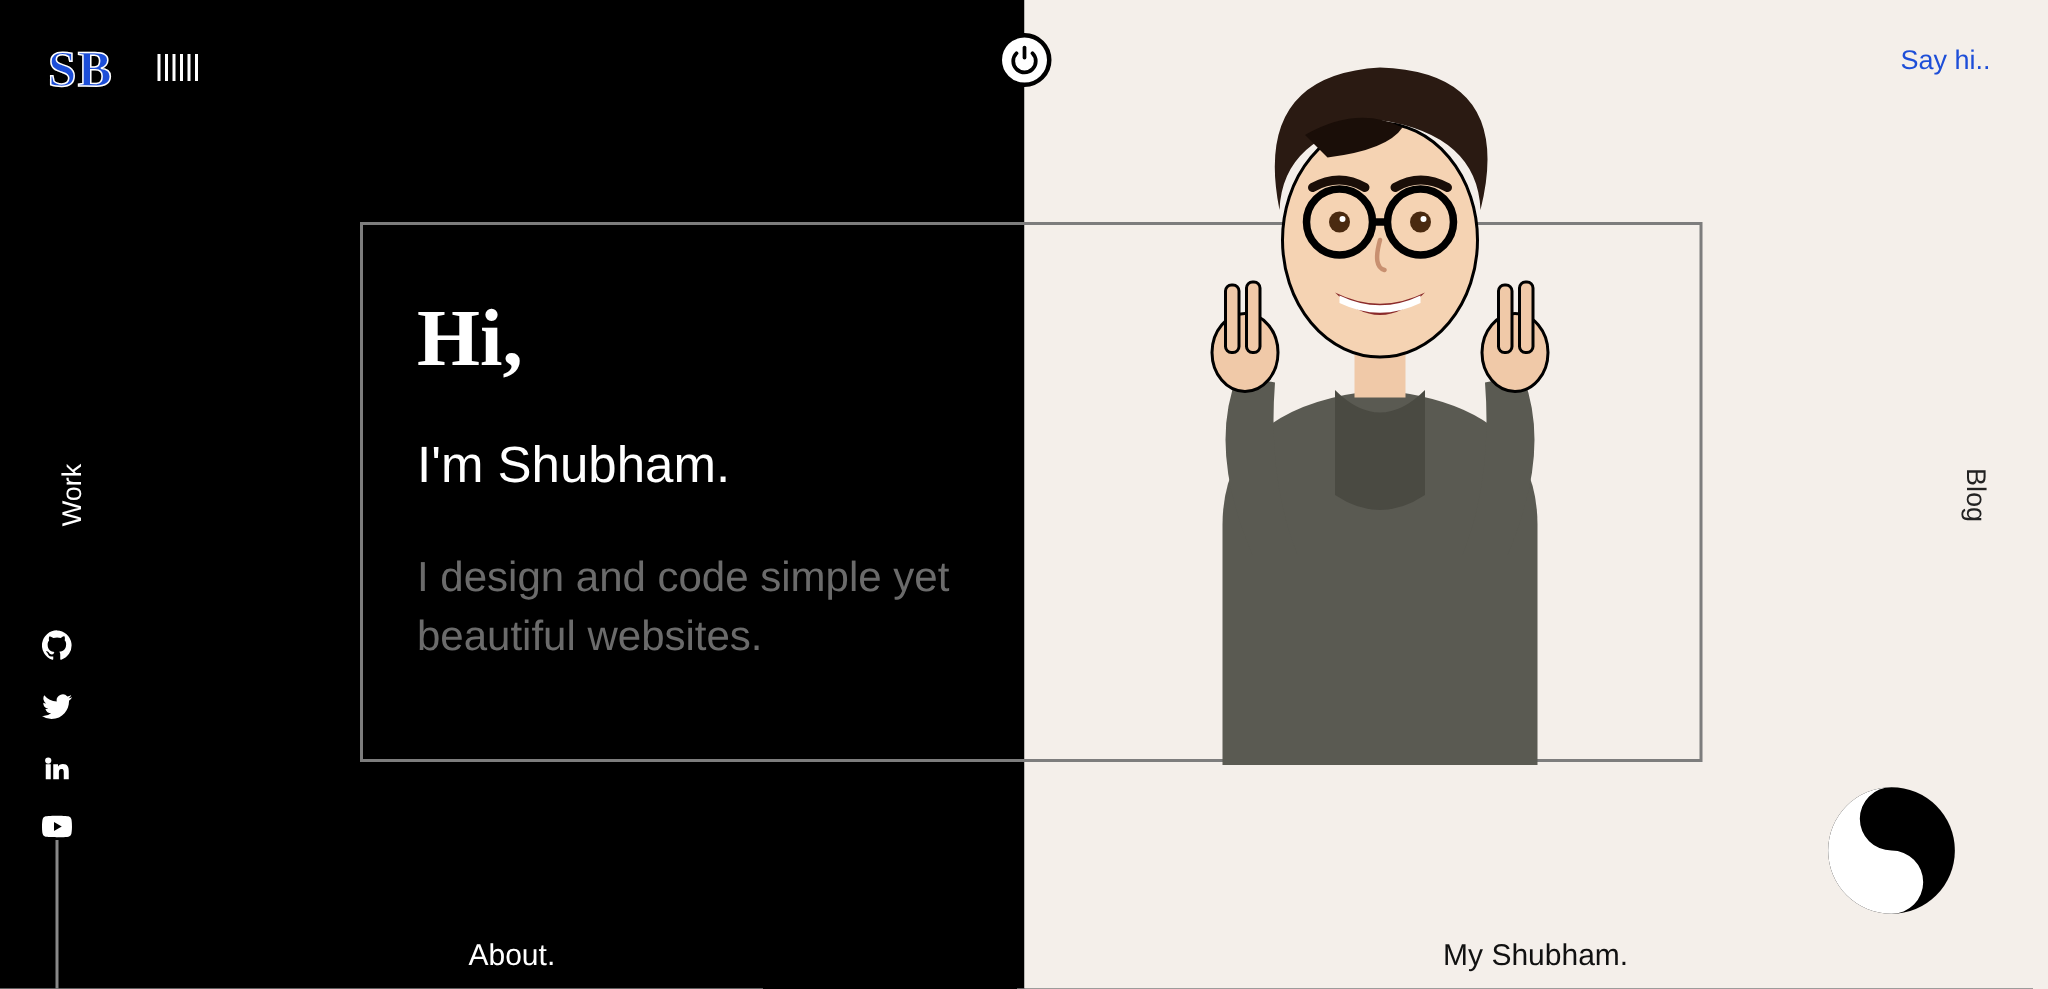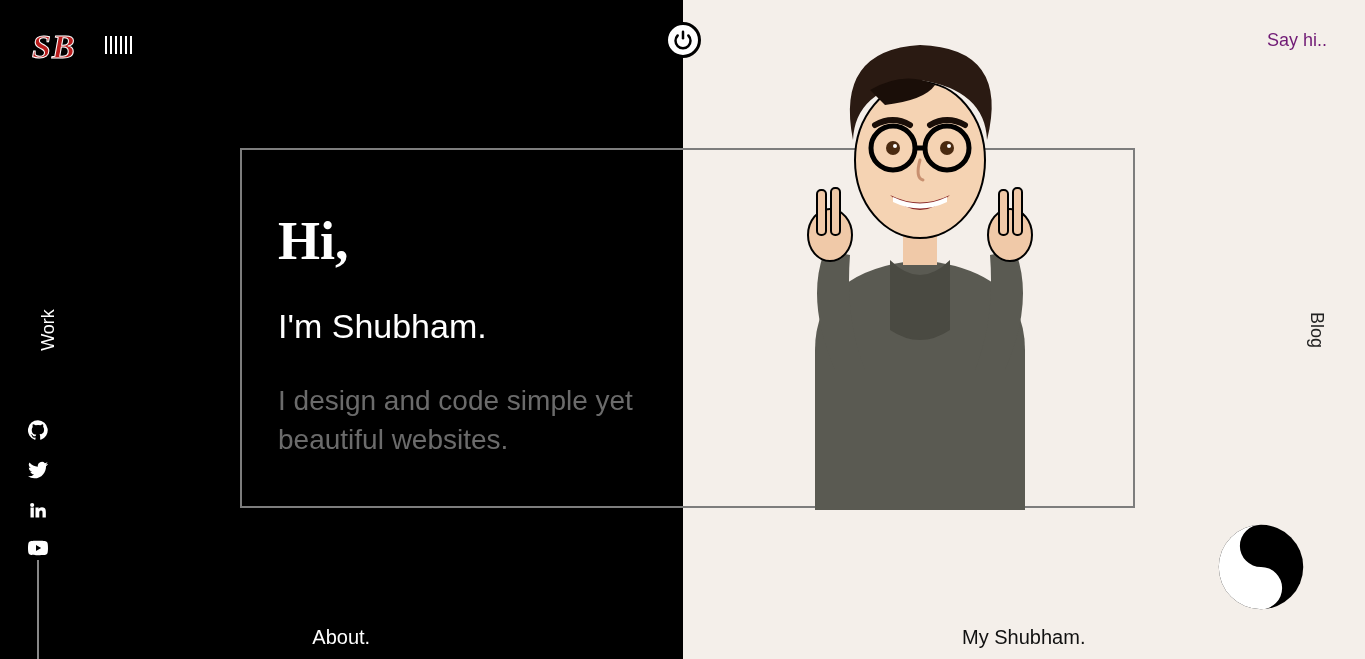--- a/index.html
+++ b/index.html
@@ -9,32 +9,32 @@
       position: relative; overflow: hidden;
       font-family: -apple-system, BlinkMacSystemFont, 'Segoe UI', sans-serif;
     }
     .halves { position: absolute; inset: 0; display: flex; }
     .half-dark  { width: 50%; height: 100%; background: #000; }
     .half-light { width: 50%; height: 100%; background: #f4efea; }
 
     .logo {
       position: absolute; top: 28px; left: 32px;
       font-family: 'Brush Script MT', cursive;
-      font-size: 34px; font-weight: 900; font-style: italic;
-      color: #b91c1c; letter-spacing: 1px;
+      font-size: 34px; font-weight: 900; 
+      color: #1d4ed8; letter-spacing: 1px;
       -webkit-text-stroke: 1px #fff;
     }
 
     .menu-icon { position: absolute; top: 36px; left: 105px; cursor: pointer; }
     .menu-icon .bars { display: flex; gap: 3px; height: 18px; }
     .menu-icon .bar { width: 2px; background: #fff; }
 
     .say-hi {
       position: absolute; top: 30px; right: 38px;
-      color: #701a75; font-size: 18px; cursor: pointer;
+      color: #1d4ed8; font-size: 18px; cursor: pointer;
     }
 
     .blog-link {
       position: absolute; top: 50%; right: 38px; transform: translateY(-50%);
       writing-mode: vertical-rl; color: #222; font-size: 18px; cursor: pointer;
     }
     .work-link {
       position: absolute; top: 50%; left: 38px; transform: translateY(-50%) rotate(180deg);
       writing-mode: vertical-rl; color: #fff; font-size: 18px; cursor: pointer;
     }
@@ -56,21 +56,21 @@
       background: #fff; border: 3px solid #000;
       display: flex; align-items: center; justify-content: center;
       cursor: pointer; z-index: 10;
     }
 
     .hero-box {
       position: absolute; top: 148px; left: 240px;
       width: 895px; height: 360px;
       border: 2px solid #7d7d7d;
       background: transparent;
-      padding: 60px 36px 30px;
+      padding: 44px 36px 30px;
       z-index: 5;
     }
     .hero-box h1 {
       color: #fff; font-size: 54px; font-weight: 700; margin-bottom: 35px;
       font-family: Georgia, serif;
     }
     .hero-box h2 {
       color: #fff; font-size: 34px; font-weight: 400; margin-bottom: 35px; margin-top: 15px;
     }
     .hero-box p {

